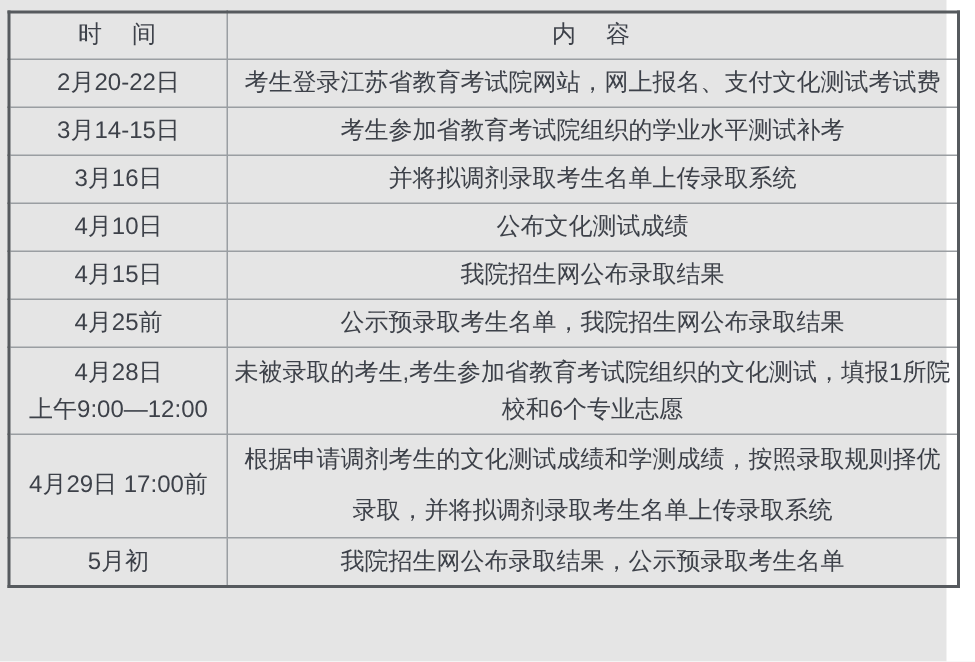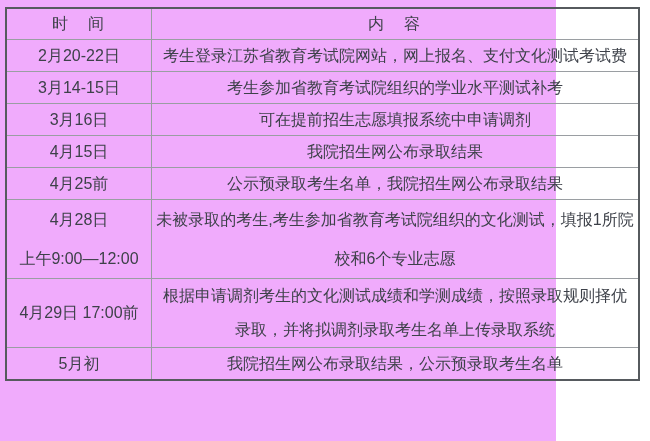--- a/index.html
+++ b/index.html
@@ -6,23 +6,23 @@
     margin: 0;
     padding: 0;
     background: #ffffff;
     width: 650px;
     height: 441px;
     overflow: hidden;
     font-family: "Liberation Sans", "DejaVu Sans", sans-serif;
   }
   .canvas {
     position: relative;
-    width: 556px;
+    width: 631px;
     height: 441px;
-    background: #f0abfc;
+    background: #e5e5e5;
     text-decoration: underline;
   }
   table.schedule {
     position: absolute;
     left: 5px;
     top: 7px;
     width: 635px;
     border-collapse: collapse;
     table-layout: fixed;
     border: 2px solid #565a5e;
@@ -35,21 +35,21 @@
     text-align: center;
     vertical-align: middle;
     padding: 0 4px;
     font-weight: normal;
     line-height: 1.85;
   }
   col.col-time { width: 145px; }
   col.col-content { width: 486px; }
   tr.row-header th { height: 30px; letter-spacing: 2px; }
   tr.row-single td { height: 31px; }
-  tr.row-tall td { height: 57px; line-height: 39px; }
+  tr.row-tall td { height: 57px; line-height: 25px; }
   tr.row-taller td { height: 66px; line-height: 34px; }
   td.time-cell { white-space: pre-line; }
 </style>
 </head>
 <body>
 
 <div class="canvas">
   <table class="schedule">
     <colgroup>
       <col class="col-time">
@@ -65,21 +65,25 @@
       <tr class="row-single">
         <td class="time-cell">2月20-22日</td>
         <td class="content-cell">考生登录江苏省教育考试院网站，网上报名、支付文化测试考试费</td>
       </tr>
       <tr class="row-single">
         <td class="time-cell">3月14-15日</td>
         <td class="content-cell">考生参加省教育考试院组织的学业水平测试补考</td>
       </tr>
       <tr class="row-single">
         <td class="time-cell">3月16日</td>
-        <td class="content-cell">可在提前招生志愿填报系统中申请调剂</td>
+        <td class="content-cell">并将拟调剂录取考生名单上传录取系统</td>
+      </tr>
+      <tr class="row-single">
+        <td class="time-cell">4月10日</td>
+        <td class="content-cell">公布文化测试成绩</td>
       </tr>
       <tr class="row-single">
         <td class="time-cell">4月15日</td>
         <td class="content-cell">我院招生网公布录取结果</td>
       </tr>
       <tr class="row-single">
         <td class="time-cell">4月25前</td>
         <td class="content-cell">公示预录取考生名单，我院招生网公布录取结果</td>
       </tr>
       <tr class="row-tall">

